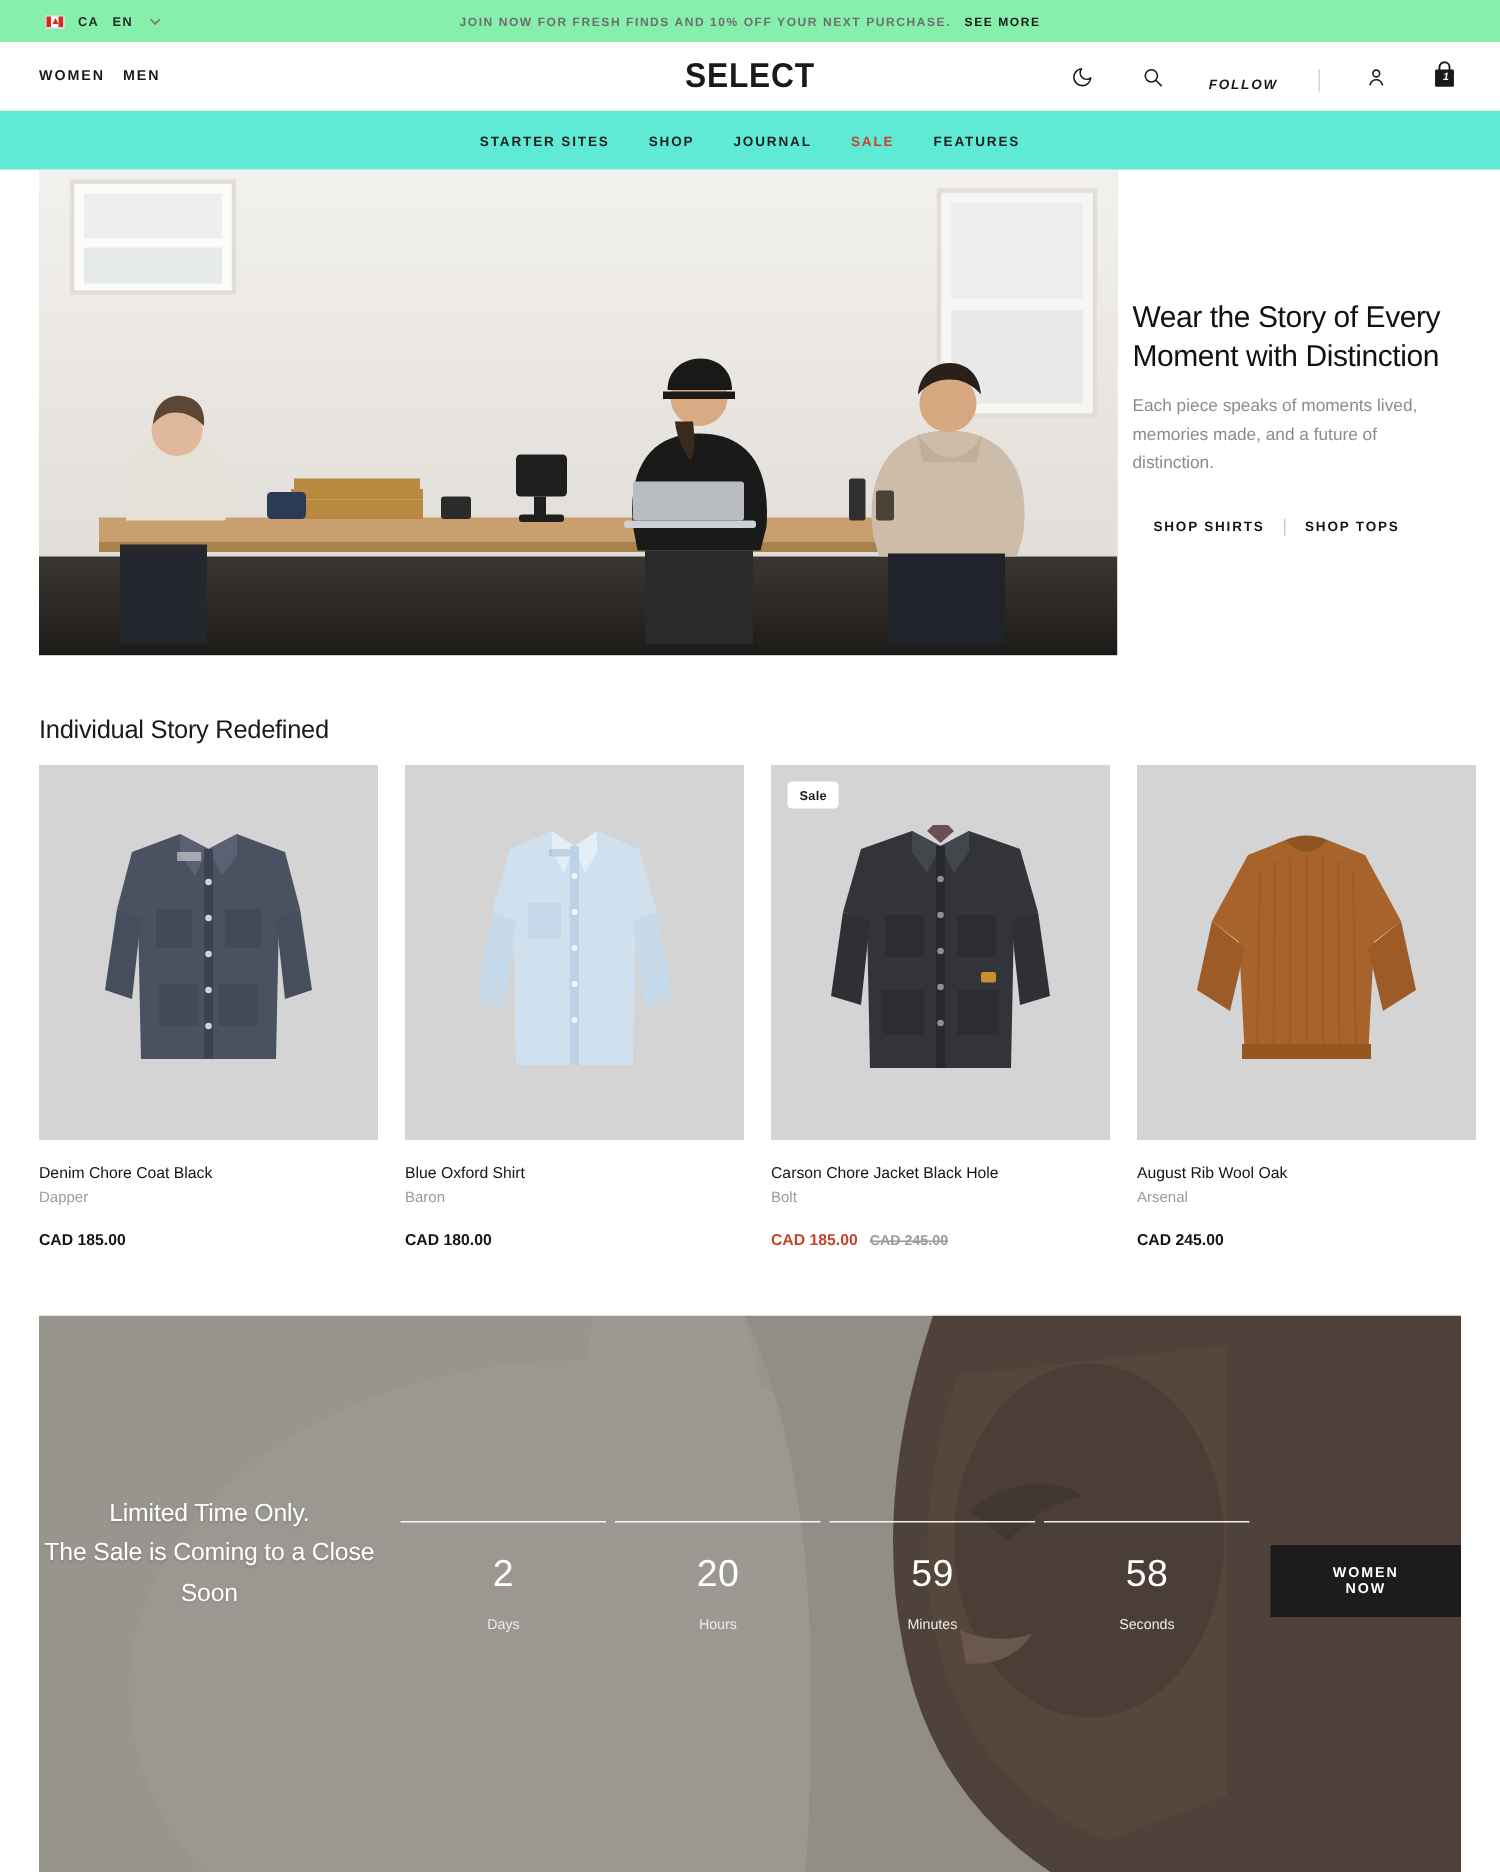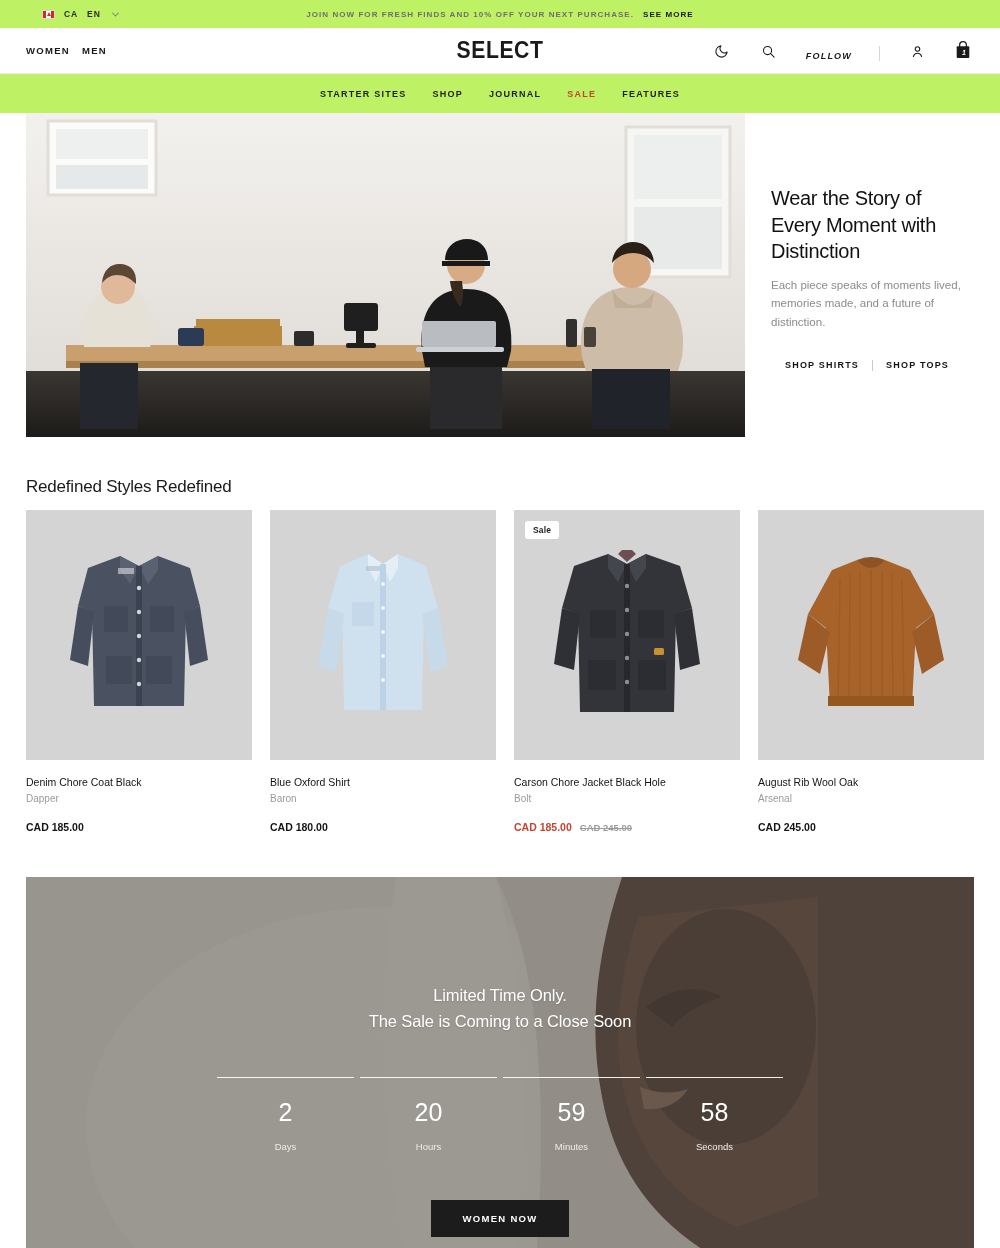--- a/index.html
+++ b/index.html
@@ -7,24 +7,24 @@
     width: 1000px; height: 1248px;
     background: #ffffff;
     font-family: "Liberation Sans", sans-serif;
     color: #1a1a1a;
     overflow: hidden;
   }
 
   
   .announce {
     height: 28px;
-    background: #bef264;
+    background: #86efac;
     display: flex;
     align-items: center;
-    padding: 0 42px;
+    padding: 0 30px;
     position: relative;
   }
   .locale { display: flex; align-items: center; gap: 9px; }
   .flag {
     width: 13px; height: 9px;
     background: #fff;
     border: 0.5px solid #d8d8d8;
     position: relative;
     display: inline-block;
   }
@@ -93,30 +93,30 @@
   .vdiv { width: 1px; height: 15px; background: #d6d6d6; }
   .bag-wrap { position: relative; width: 20px; height: 21px; cursor: pointer; }
   .bag-badge {
     position: absolute; left: 50%; top: 58%; transform: translate(-50%,-50%);
     font-size: 7px; color: #fff; font-weight: 700;
   }
 
   
   .subnav {
     height: 39px; display: flex; align-items: center; justify-content: center; gap: 26px;
-    background: #bef264;
+    background: #5eead4;
   }
   .subnav-item {
     font-size: 9px; font-weight: 700; letter-spacing: 1.25px; color: #1f1f1f; cursor: pointer;
   }
   .subnav-item.sale { color: #c6442e; }
 
   
   .hero {
-    display: flex; padding: 0 26px; gap: 26px; align-items: stretch;
+    display: flex; padding: 0 26px; gap: 10px; align-items: stretch;
   }
   .hero-img {
     width: 719px; height: 324px; position: relative; overflow: hidden; background: #d9d6d0;
   }
   .hero-photo { position: absolute; inset: 0; }
   .hero-text { flex: 1; display: flex; flex-direction: column; justify-content: center; padding-top: 6px; }
   .hero-title {
     font-size: 20px; line-height: 1.32; font-weight: 400; letter-spacing: -0.3px; color: #111;
   }
   .hero-sub {
@@ -160,21 +160,21 @@
   .banner {
     margin: 44px 26px 0;
     height: 384px;
     position: relative; overflow: hidden;
     display: flex; flex-direction: column; align-items: center; justify-content: flex-start;
     padding-top: 105px;
     color: #fff;
   }
   .banner-photo { position: absolute; inset: 0; }
   .banner-shade { position: absolute; inset: 0; background: rgba(83,80,74,.56); }
-  .banner-inner { position: relative; z-index: 2; display: flex; flex-direction: column; align-items: center; width: 100%; gap: 11px; }
+  .banner-inner { position: relative; z-index: 2; display: flex; align-items: center; width: 100%; gap: 11px; }
   .banner-head {
     font-size: 16.5px; line-height: 1.58; text-align: center; font-weight: 400; letter-spacing: -0.1px;
     text-shadow: 0 1px 2px rgba(0,0,0,.14);
   }
   .counts { margin-top: 32px; display: flex; gap: 0; }
   .count { width: 137px; text-align: center; border-top: 1px solid rgba(255,255,255,.92); padding-top: 20px; margin: 0 3px; }
   .count-num { font-size: 25px; font-weight: 400; letter-spacing: 0.2px; }
   .count-lbl { margin-top: 14px; font-size: 9.5px; color: #ececec; }
   .shop-now {
     margin-top: 37px;
@@ -327,21 +327,21 @@
     <h1 class="hero-title">Wear the Story of Every Moment with Distinction</h1>
     <p class="hero-sub">Each piece speaks of moments lived, memories made, and a future of distinction.</p>
     <div class="hero-links">
       <span class="hero-cta">SHOP SHIRTS</span>
       <span class="hero-sep"></span>
       <span class="hero-cta">SHOP TOPS</span>
     </div>
   </div>
 </div>
 
-<h2 class="sec-title">Redefined Styles Redefined</h2>
+<h2 class="sec-title">Individual Story Redefined</h2>
 
 <div class="carousel">
   <div class="prod-row">
 
     <div class="prod">
       <div class="prod-img">
         <svg viewBox="0 0 226 250" width="100%" height="100%">
           <rect width="226" height="250" fill="#d4d4d4"></rect>
           <path d="M62 58 L94 46 L113 56 L132 46 L164 58 L174 96 L160 102 L158 196 L68 196 L66 102 L52 96 Z" fill="#4a5160"></path>
           <path d="M94 46 L113 56 L104 74 L94 60 Z" fill="#5a6172"></path>

